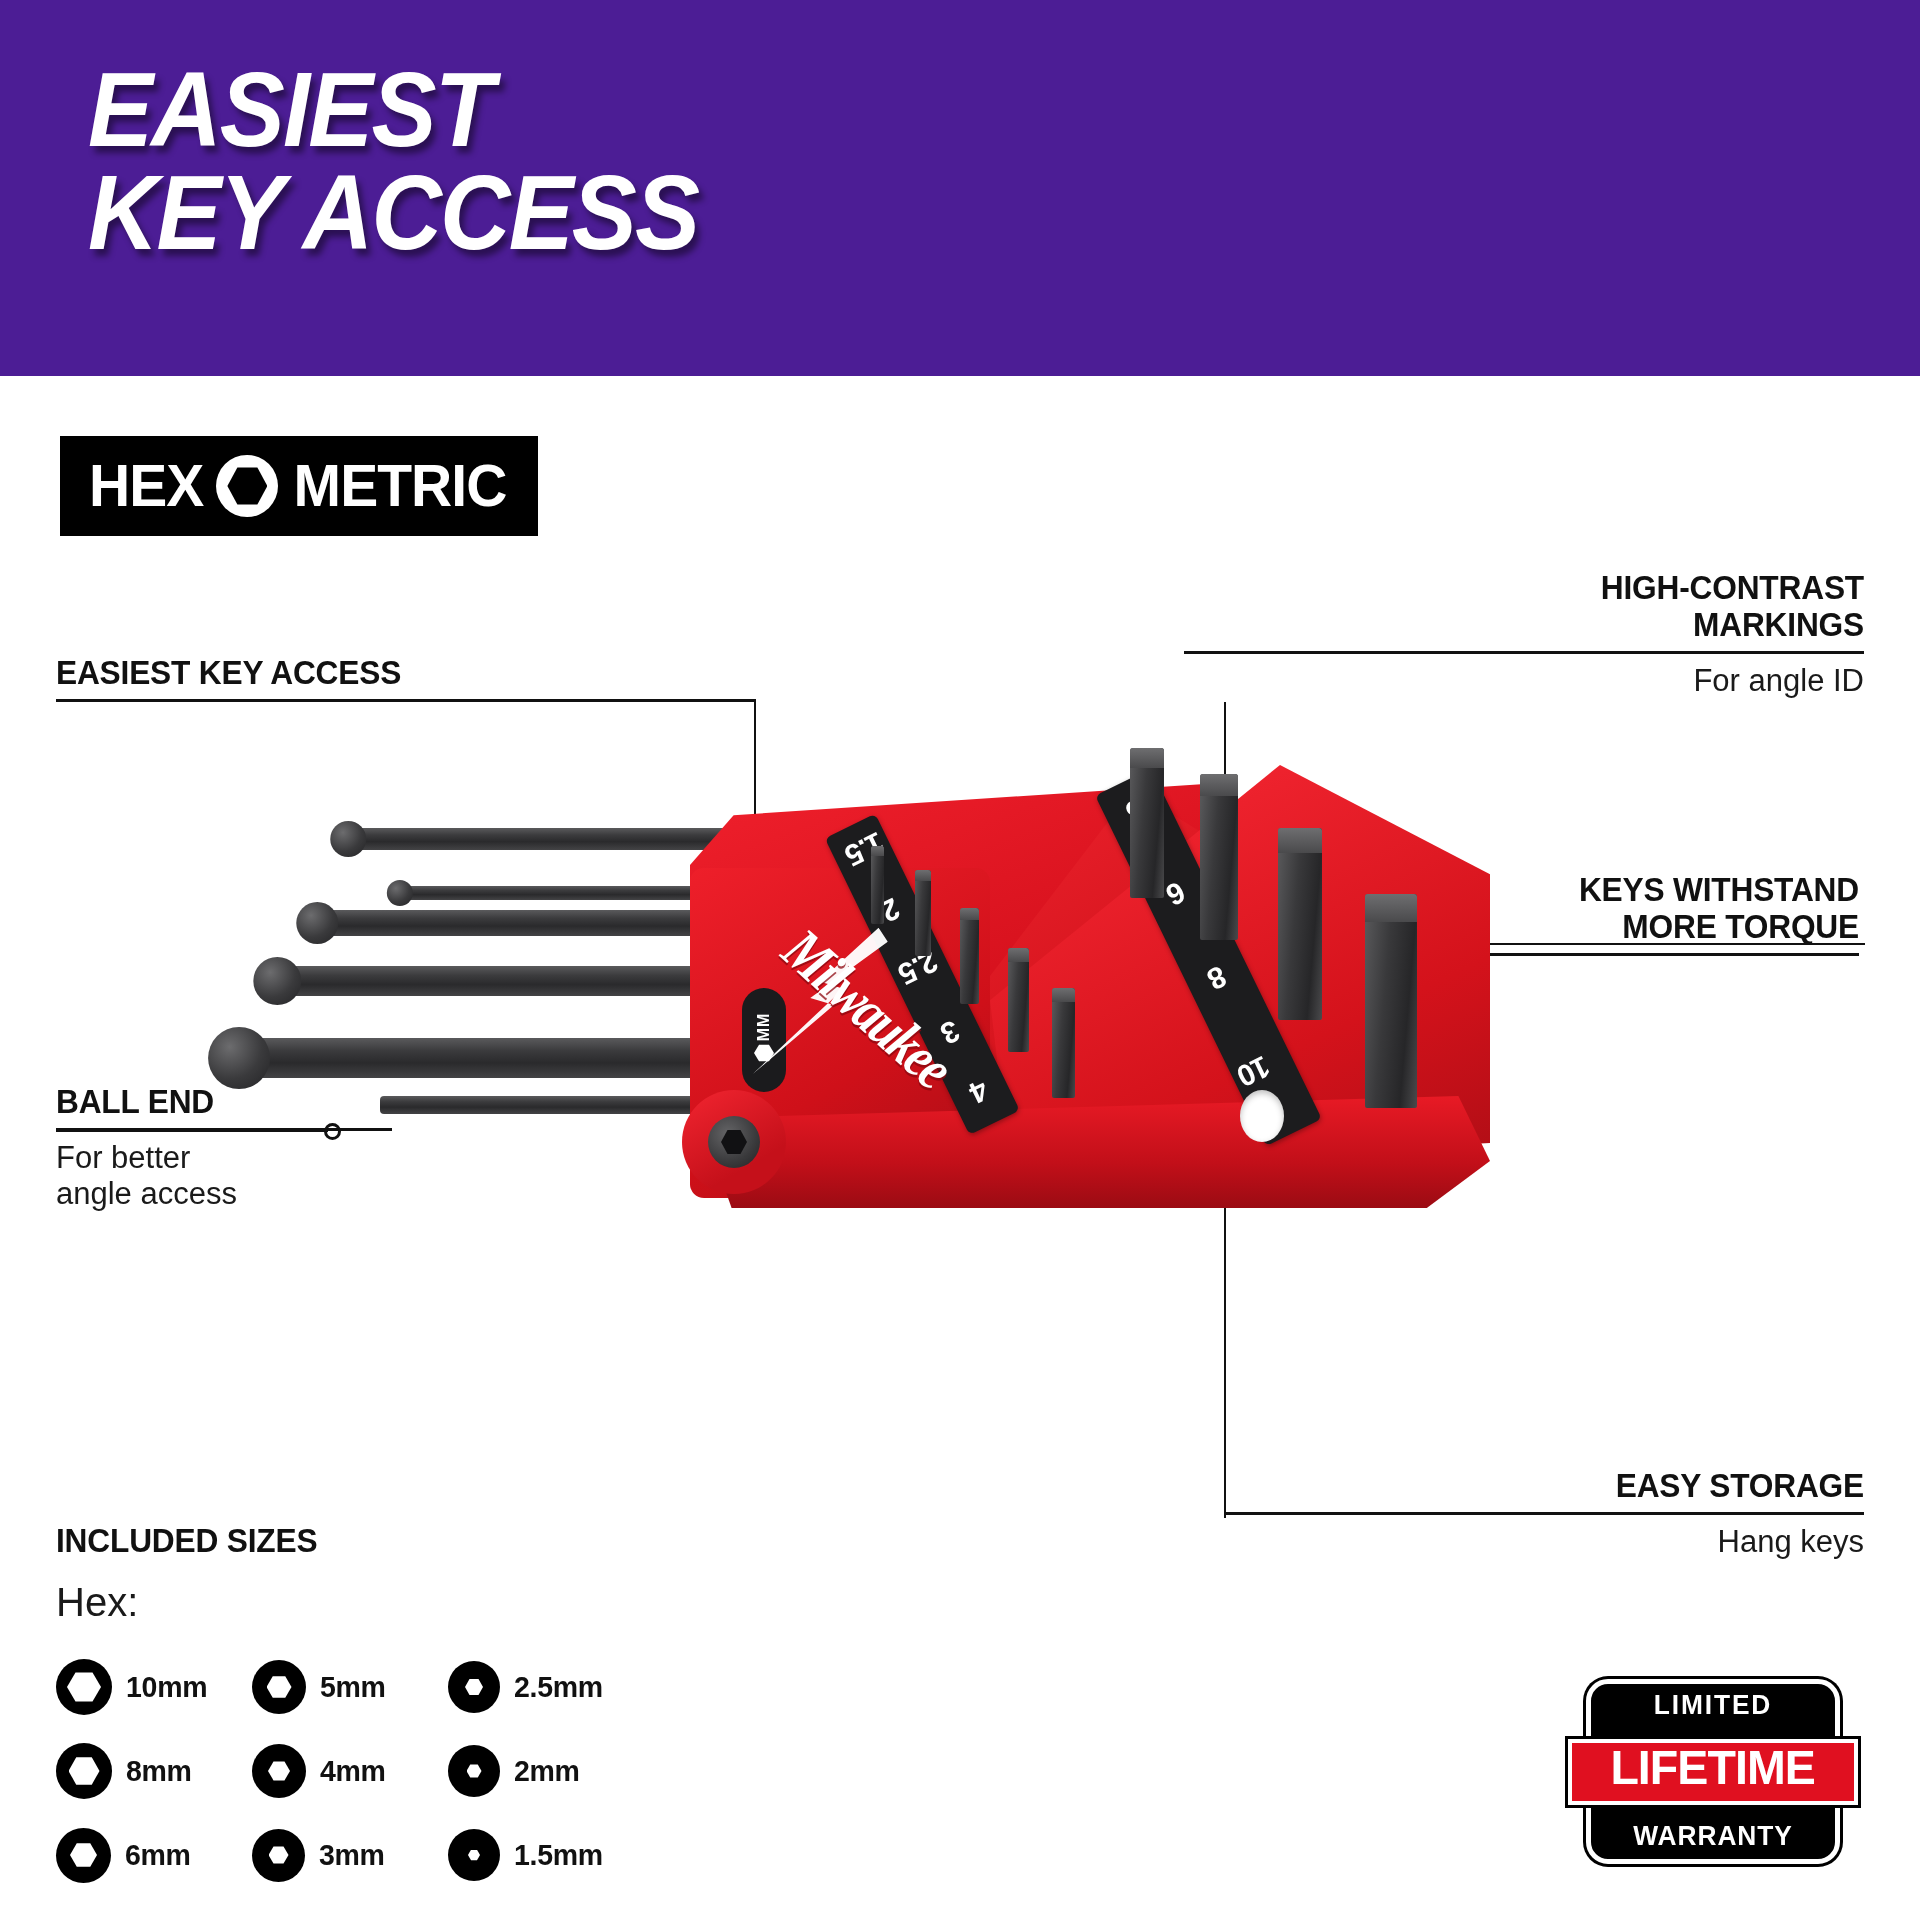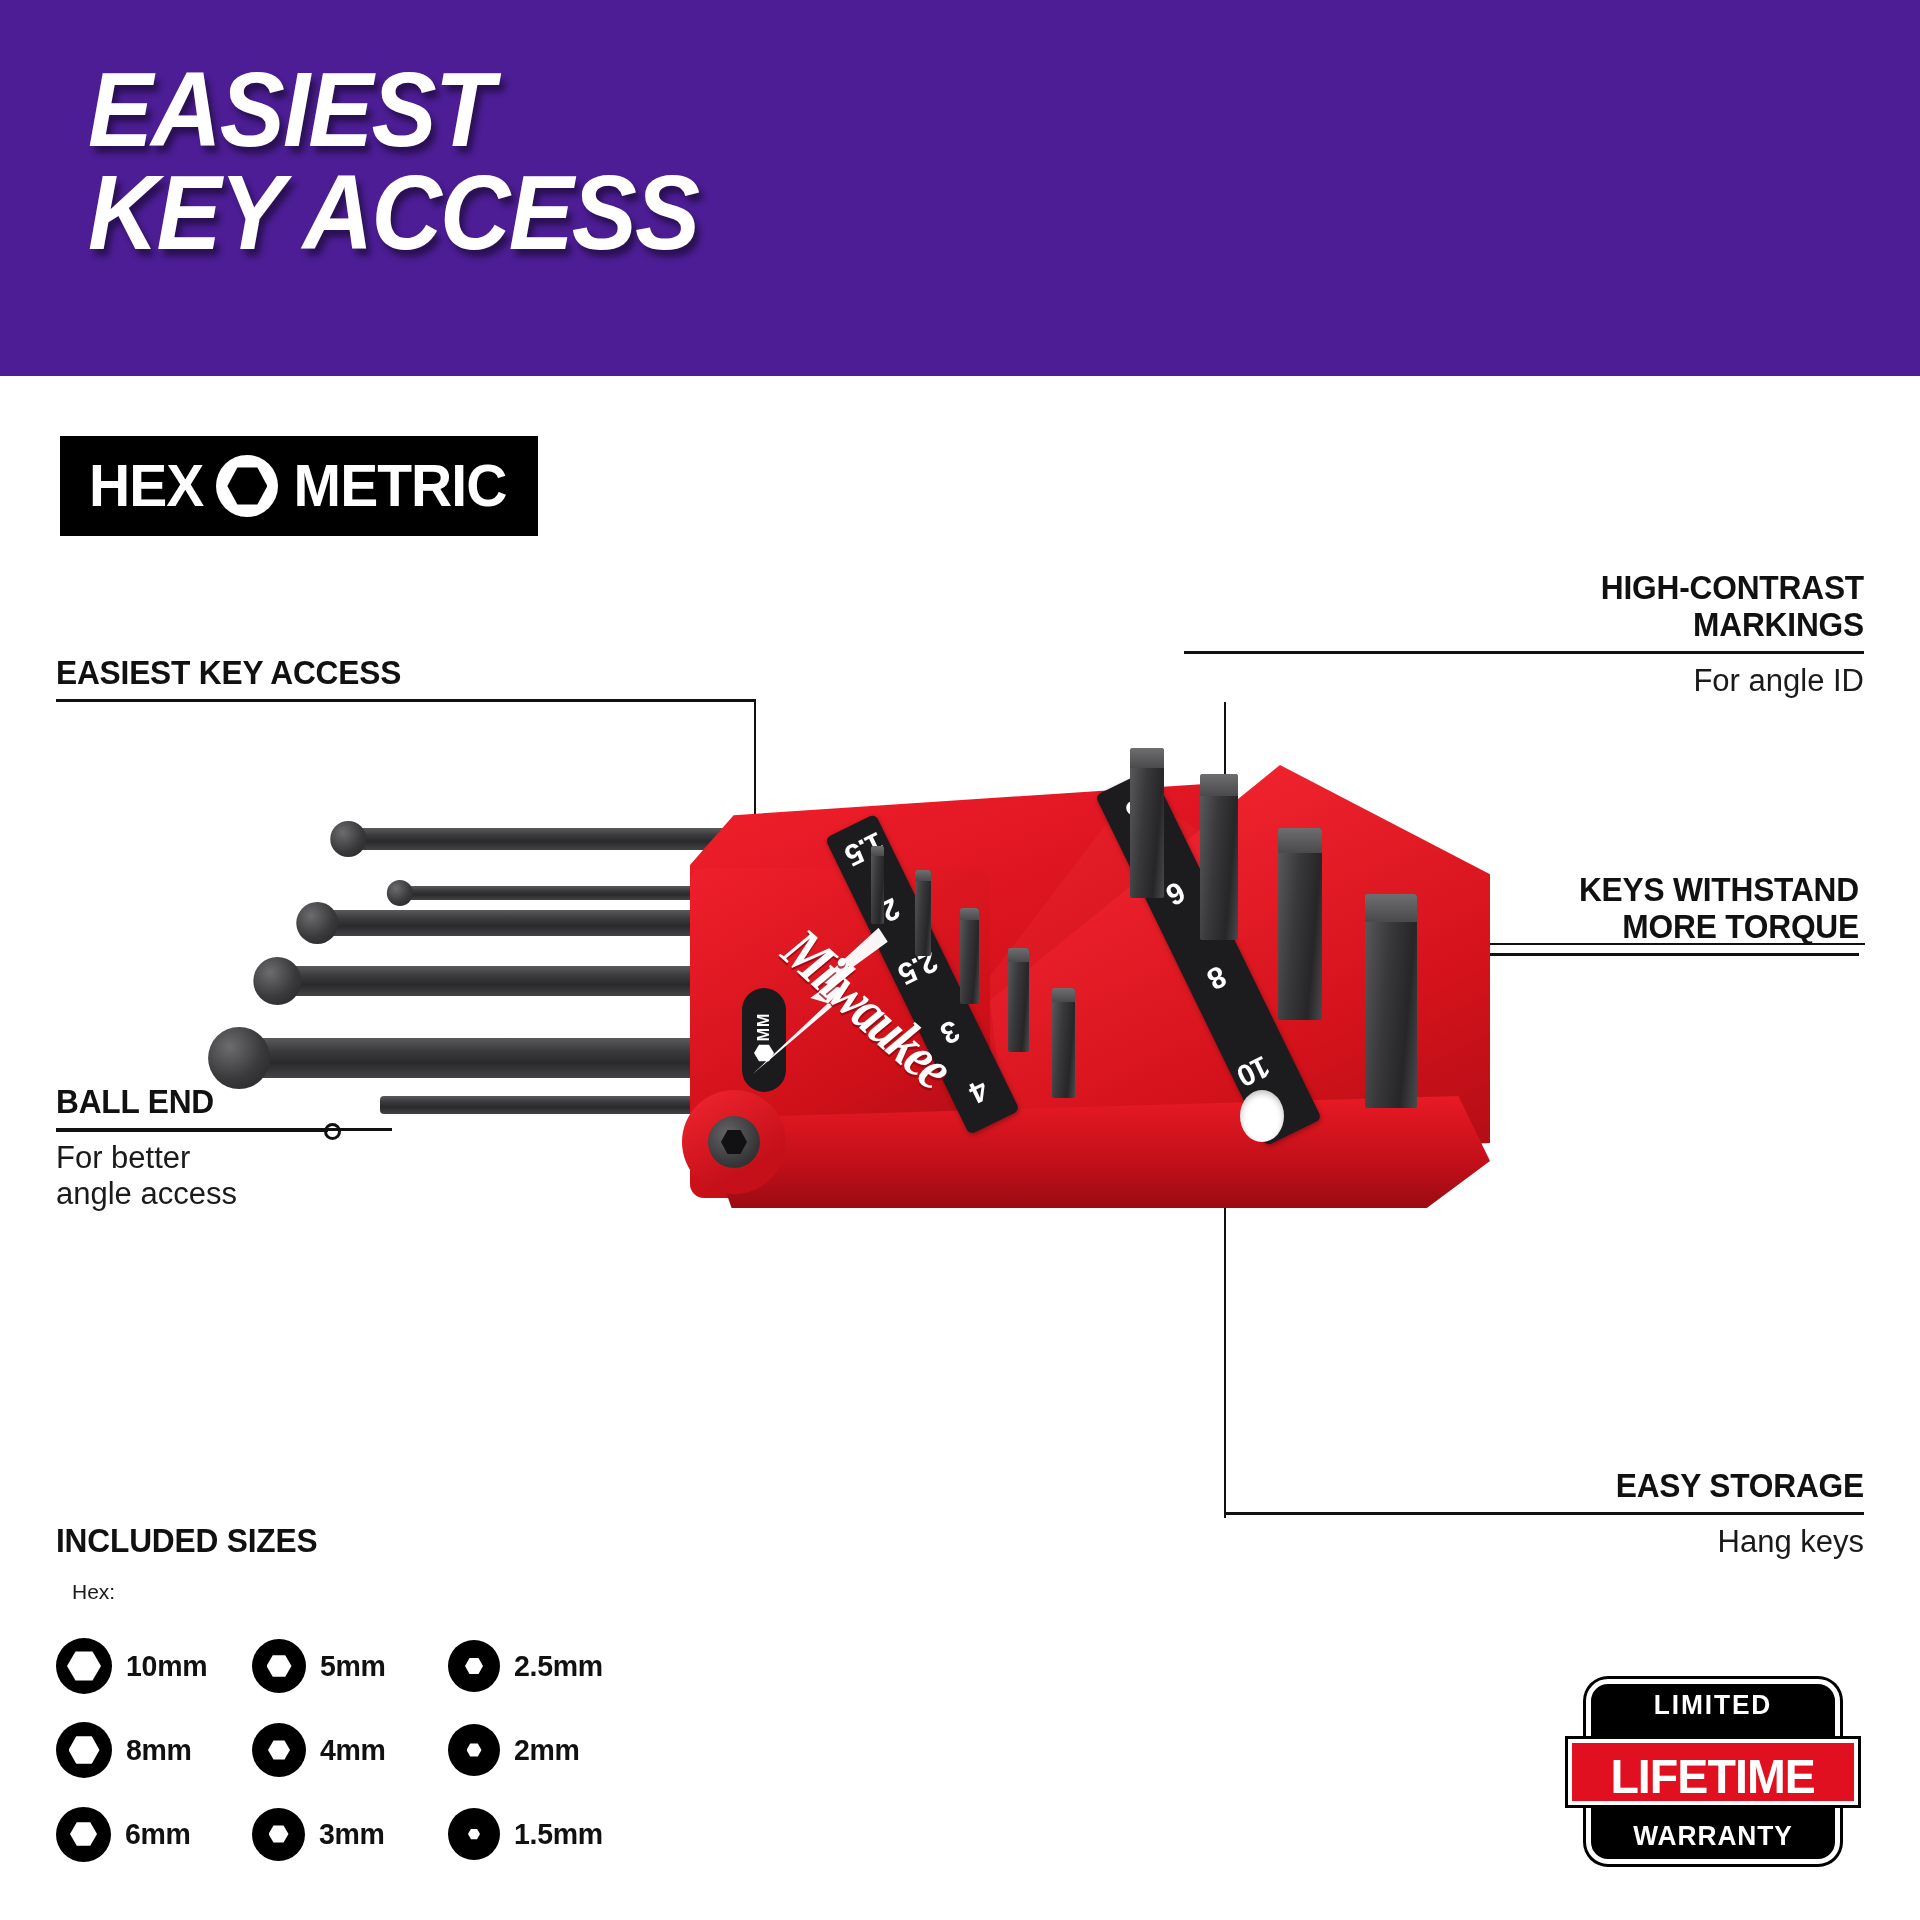--- a/index.html
+++ b/index.html
@@ -97,21 +97,21 @@
   }
 
   
   #included-sizes{ position:absolute; left:56px; top:1522px; width:660px; }
   #included-sizes-title{
     font-weight:bold; font-size:33px; letter-spacing:-0.2px;
     color:#111111; text-transform:uppercase; transform:scaleX(0.96);
     transform-origin:left top;
   }
   #included-sizes-sublabel{
-    font-size:21px; color:#1a1a1a; margin-top:20px;margin-left:16px;
+    font-size:40px; color:#1a1a1a; margin-top:20px;
   }
   #size-grid{
     margin-top:20px;
     display:grid;
     grid-template-columns:196px 196px 230px;
     grid-auto-rows:84px;
     align-items:center;
   }
   .size-item{ display:flex; align-items:center; gap:14px; }
   .size-disc{
@@ -142,21 +142,21 @@
   #wb-limited{
     position:absolute; left:18px; top:10px; width:254px;
     text-align:center; color:#ffffff; font-weight:bold;
     font-size:28px; letter-spacing:2px; z-index:4;
     transform:scaleX(0.94);
   }
   #wb-lifetime-band{
     position:absolute; left:0; top:60px; width:290px; height:66px;
     background:#e01020; border:4px solid #ffffff;
     box-shadow:0 0 0 3px #000000;
-    display:flex; align-items:flex-end; justify-content:center;
+    display:flex; align-items:flex-start; justify-content:center;
     z-index:5;
   }
   #wb-lifetime{
     color:#ffffff; font-weight:bold; font-size:49px;
     letter-spacing:-1px; transform:scaleX(0.95); line-height:1;
   }
   #wb-warranty{
     position:absolute; left:18px; bottom:12px; width:254px;
     text-align:center; color:#ffffff; font-weight:bold;
     font-size:28px; letter-spacing:1px; z-index:4;

